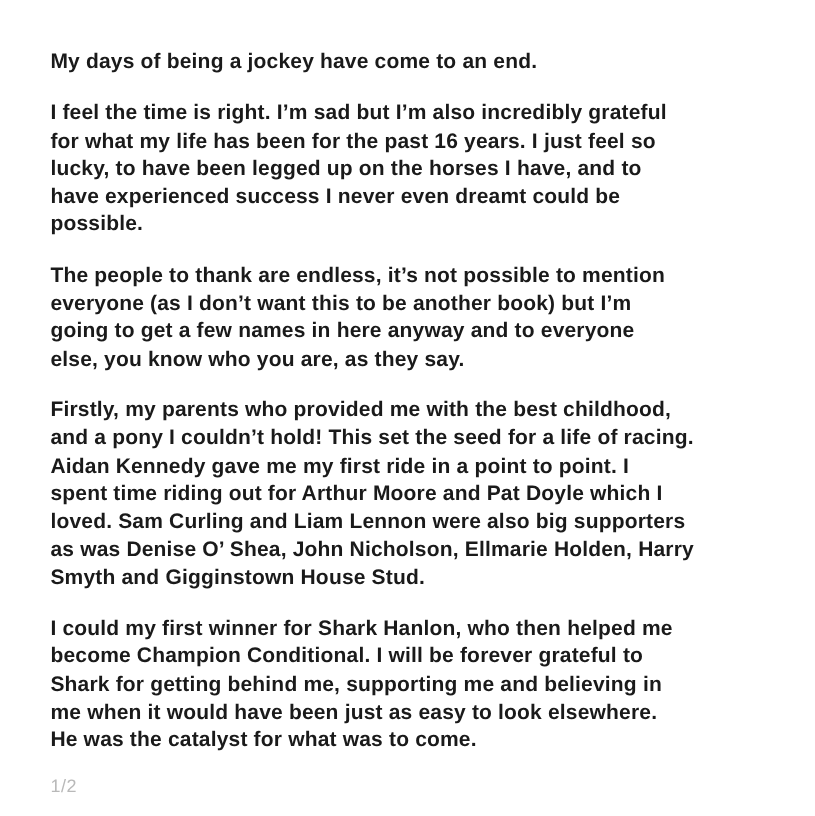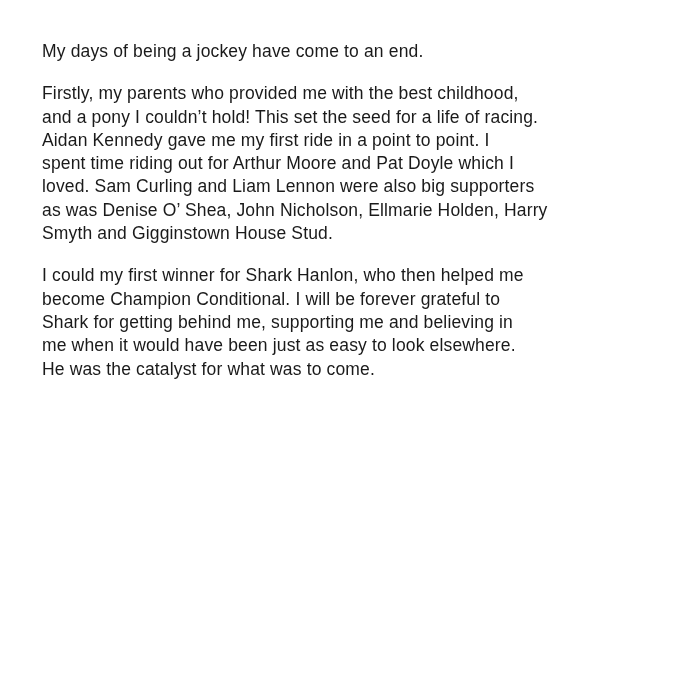--- a/index.html
+++ b/index.html
@@ -23,40 +23,50 @@
     padding: 40px 20px 0 42px;
     background: var(--bg);
   }
   .statement p {
     font-size: 17.5px;
     line-height: 23.3px;
     letter-spacing: 0.15px;
     color: var(--text);
     white-space: pre-line;      
     margin: 0 0 19px 0;
-    font-weight: 400;
+    font-weight: 700;
   }
   .page-indicator {
     font-size: 15px;
     line-height: 1;
     letter-spacing: 0.5px;
     color: var(--muted);
     margin-top: 0;
   }
 </style>
 </head>
 <body>
 
 <main class="statement">
   <p>My days of being a jockey have come to an end.</p>
+  <p>I feel the time is right. I’m sad but I’m also incredibly grateful
+for what my life has been for the past 16 years. I just feel so
+lucky, to have been legged up on the horses I have, and to
+have experienced success I never even dreamt could be
+possible.</p>
+  <p>The people to thank are endless, it’s not possible to mention
+everyone (as I don’t want this to be another book) but I’m
+going to get a few names in here anyway and to everyone
+else, you know who you are, as they say.</p>
   <p>Firstly, my parents who provided me with the best childhood,
 and a pony I couldn’t hold! This set the seed for a life of racing.
 Aidan Kennedy gave me my first ride in a point to point. I
 spent time riding out for Arthur Moore and Pat Doyle which I
 loved. Sam Curling and Liam Lennon were also big supporters
 as was Denise O’ Shea, John Nicholson, Ellmarie Holden, Harry
 Smyth and Gigginstown House Stud.</p>
   <p>I could my first winner for Shark Hanlon, who then helped me
 become Champion Conditional. I will be forever grateful to
 Shark for getting behind me, supporting me and believing in
 me when it would have been just as easy to look elsewhere.
 He was the catalyst for what was to come.</p>
+  <div class="page-indicator">1/2</div>
 </main>
 
 </body></html>

